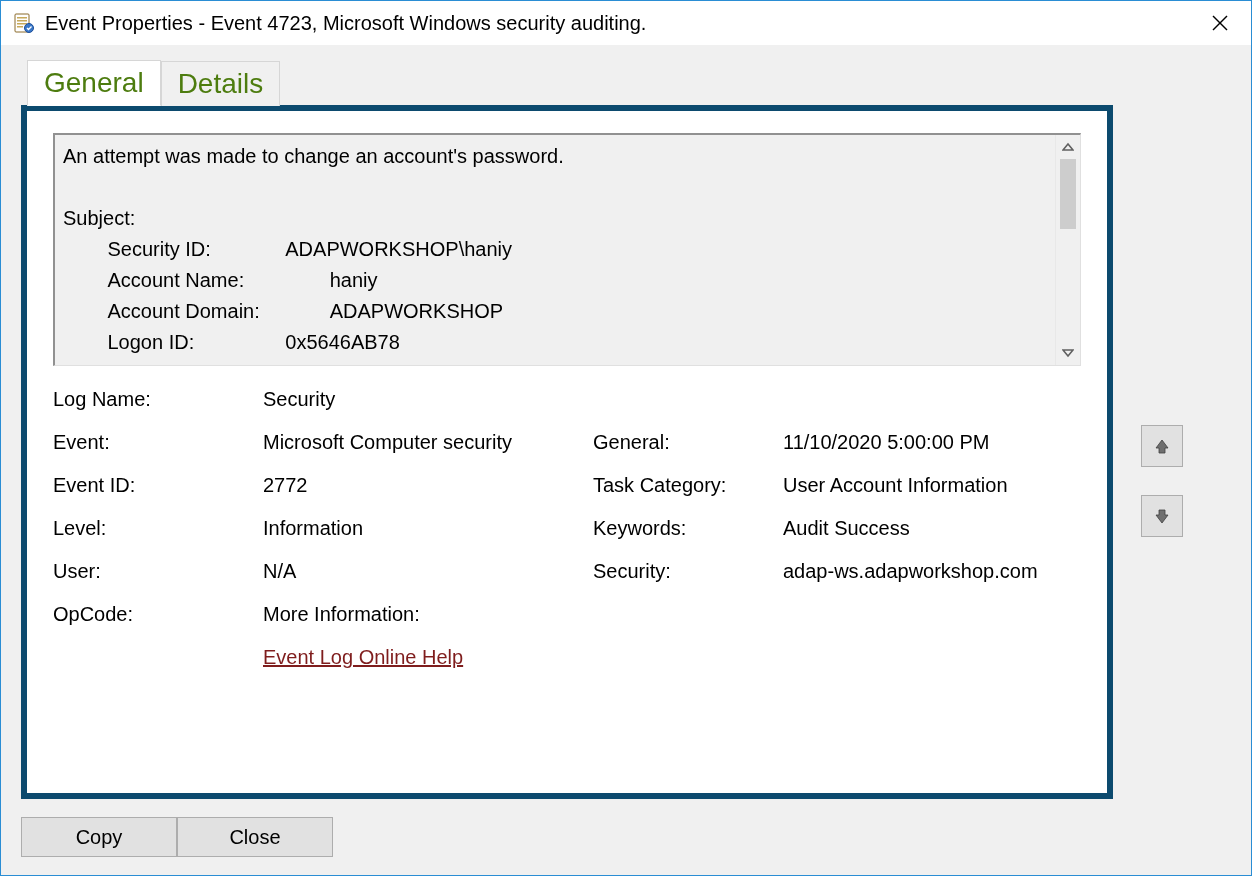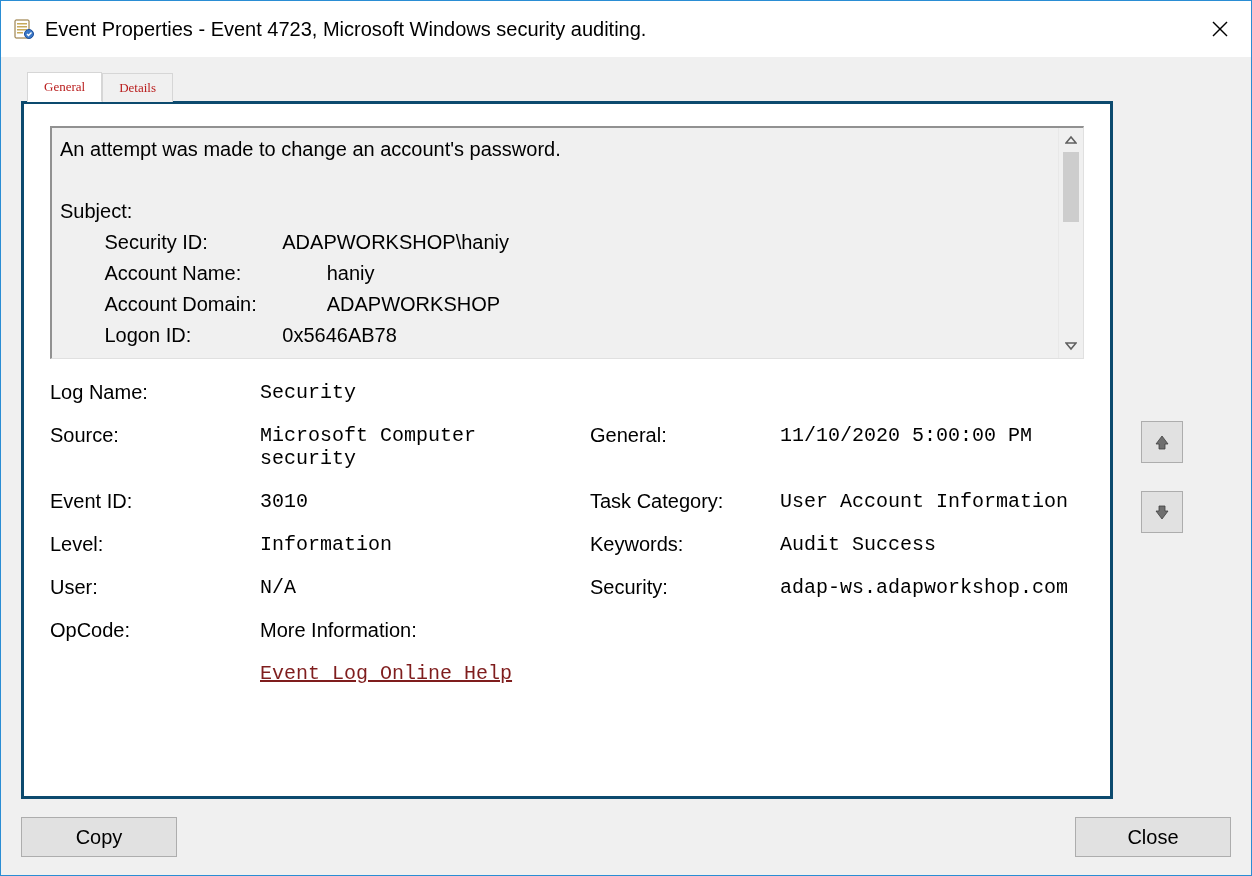--- a/index.html
+++ b/index.html
@@ -16,21 +16,21 @@
   .window {
     width: 1252px;
     height: 876px;
     border: 1px solid #2a8dd4;
     box-sizing: border-box;
     background: #ffffff;
     display: flex;
     flex-direction: column;
   }
   .titlebar {
-    height: 56px;
+    height: 44px;
     display: flex;
     align-items: center;
     padding: 0 8px 0 12px;
     background: #ffffff;
   }
   .titlebar .appicon {
     width: 22px;
     height: 22px;
     margin-right: 10px;
     display: flex;
@@ -61,38 +61,37 @@
   }
   .tabs-strip {
     display: flex;
     align-items: flex-end;
     margin-left: 6px;
     position: relative;
     z-index: 2;
   }
   .tab {
     padding: 6px 16px 6px 16px;
-    font-size: 13px;
-    color: #b91c1c;
+    font-size: 28px;
+    color: #4d7c0f;
     background: #f0f0f0;
     border: 1px solid #d6d6d6;
     border-bottom: none;
     margin-right: 0;
     position: relative;
     top: 1px;
     cursor: default;
-    font-family: Liberation Serif, serif;
   }
   .tab.active {
     background: #ffffff;
     border: 1px solid #d6d6d6;
     border-bottom: 1px solid #ffffff;
   }
   .tab-panel {
-    border: 3px solid #0c4a6e;
+    border: 6px solid #0c4a6e;
     background: #ffffff;
     padding: 22px 26px 22px 26px;
     box-sizing: border-box;
     position: relative;
     flex: 0 0 auto;
     width: 1092px;
   }
   .side-buttons {
     position: absolute;
     right: 0;
@@ -158,30 +157,30 @@
   .details-grid {
     margin-top: 22px;
     display: grid;
     grid-template-columns: 190px 310px 170px auto;
     row-gap: 12px;
     column-gap: 4px;
     font-size: 20px;
     gap: 20px;
   }
   .details-grid .lbl { color:#000; }
-  .details-grid .val { color:#000;font-family:Liberation Mono, monospace; }
+  .details-grid .val { color:#000; }
   .link {
     color: #7f1d1d;
     text-decoration: underline;
     cursor: pointer;
   }
   .footer {
     margin-top: auto;
     display: flex;
-    justify-content: space-between;
+    justify-content: flex-start;
     padding-top: 18px;
   }
   .btn {
     min-width: 118px;
     height: 38px;
     border: 1px solid #adadad;
     background: #e1e1e1;
     font-size: 20px;
     color: #000;
     display: flex;
@@ -255,27 +254,27 @@
                   <path d="M6 8 L11 2 L1 2 Z" fill="none" stroke="#606060" stroke-width="1.6"></path>
                 </svg>
             </div>
           </div>
         </div>
 
         <div class="details-grid">
           <div class="lbl">Log Name:</div>
           <div class="val" style="grid-column: 2 / span 3;">Security</div>
 
-          <div class="lbl">Source:</div>
+          <div class="lbl">Event:</div>
           <div class="val">Microsoft Computer security</div>
           <div class="lbl">General:</div>
           <div class="val">11/10/2020 5:00:00 PM</div>
 
           <div class="lbl">Event ID:</div>
-          <div class="val">3010</div>
+          <div class="val">2772</div>
           <div class="lbl">Task Category:</div>
           <div class="val">User Account Information</div>
 
           <div class="lbl">Level:</div>
           <div class="val">Information</div>
           <div class="lbl">Keywords:</div>
           <div class="val">Audit Success</div>
 
           <div class="lbl">User:</div>
           <div class="val">N/A</div>

